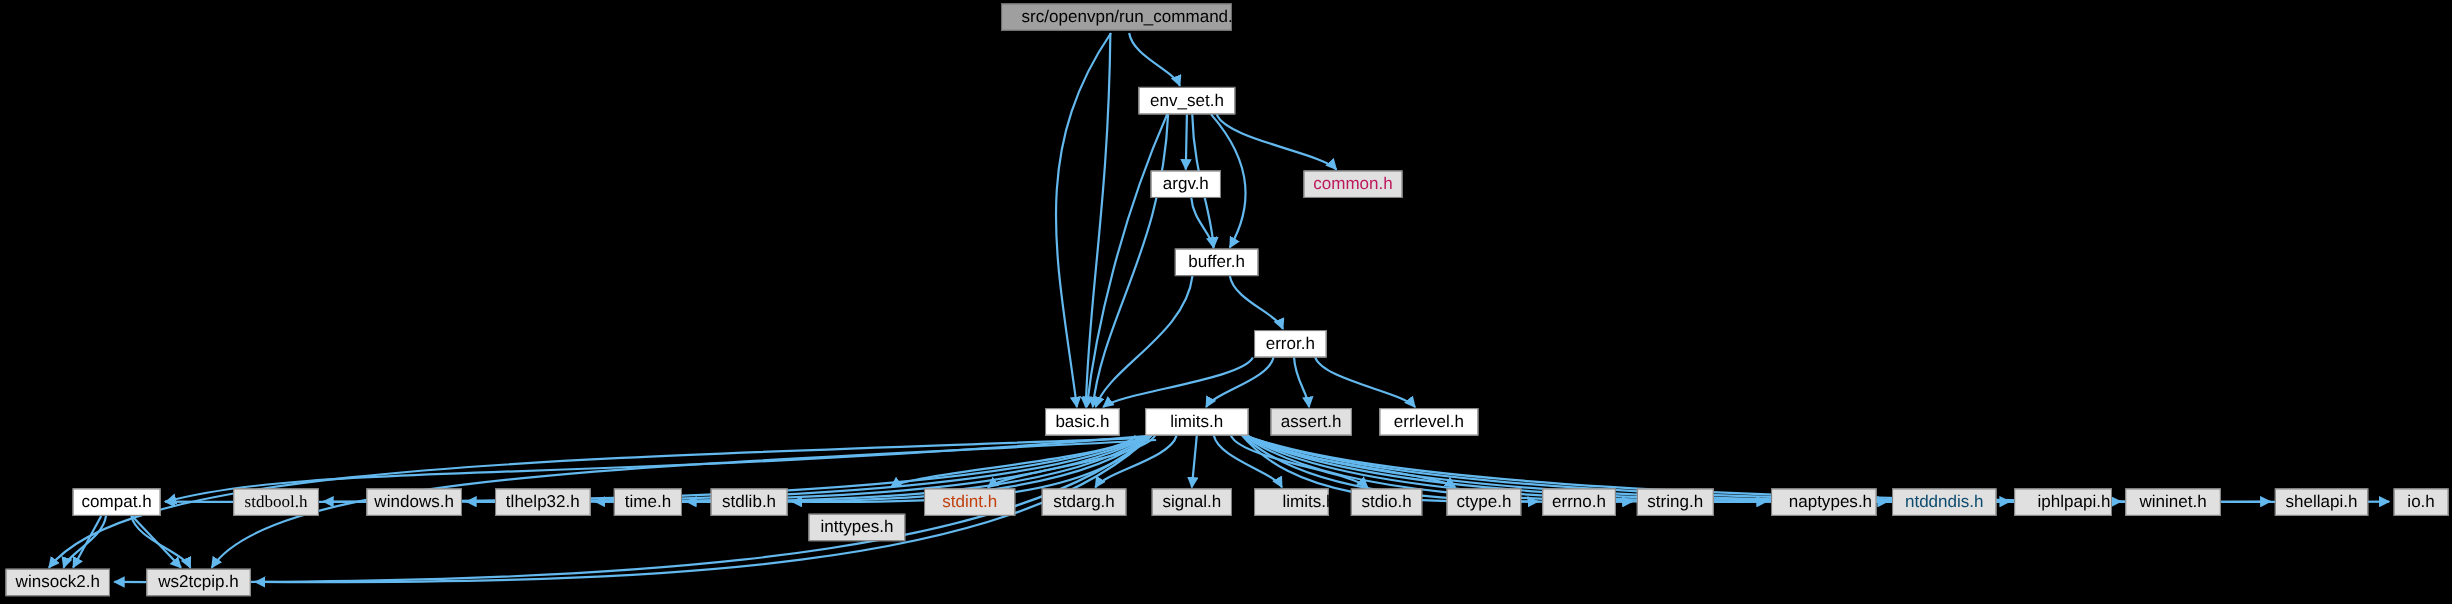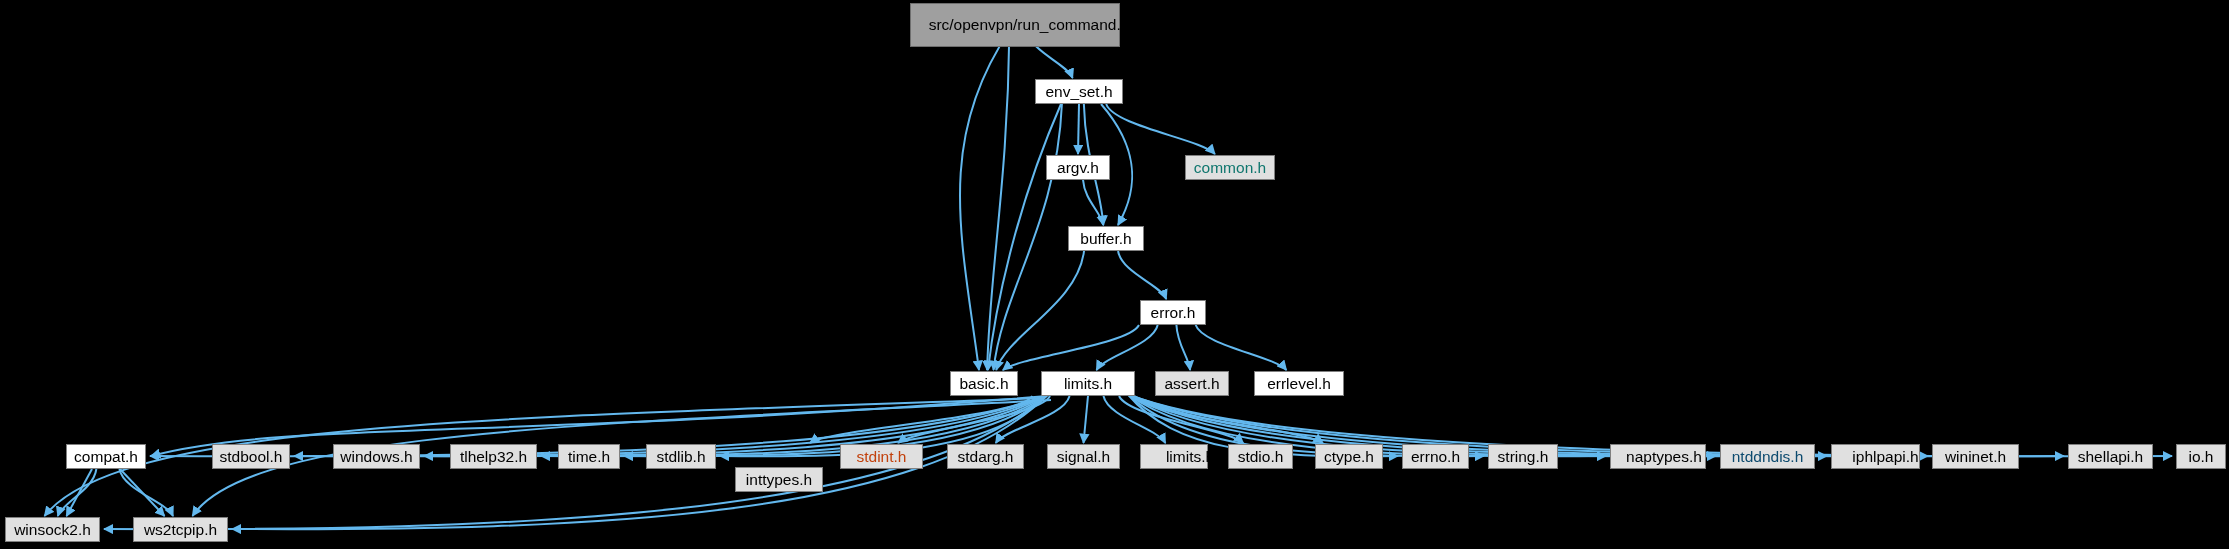--- a/index.html
+++ b/index.html
@@ -81,30 +81,30 @@
         <path d="M 1061 104 C 1019 200, 996 300, 988 370" fill="none" stroke="#63b8ee" stroke-width="2" marker-end="url(#arrow)"></path>
         <path d="M 1101 104 C 1141 150, 1138 190, 1118 225" fill="none" stroke="#63b8ee" stroke-width="2" marker-end="url(#arrow)"></path>
         <path d="M 1047 396 C 521 440, 286 420, 151 456" fill="none" stroke="#63b8ee" stroke-width="2" marker-end="url(#arrow)"></path>
         <path d="M 1043 398 C 520 418, 120 420, 44.5 516" fill="none" stroke="#63b8ee" stroke-width="2" marker-end="url(#arrow)"></path>
         <path d="M 1051 400 C 600 424, 250 430, 192.5 516" fill="none" stroke="#63b8ee" stroke-width="2" marker-end="url(#arrow)"></path>
         <path d="M 92 469 L 66.5 516" fill="none" stroke="#63b8ee" stroke-width="2" marker-end="url(#arrow)"></path>
         <path d="M 120 469 L 164.5 516" fill="none" stroke="#63b8ee" stroke-width="2" marker-end="url(#arrow)"></path>
       </g>
   </svg>
   <div id="nodes-layer">
-      <div class="node root" style="left: 910px; top: 3px; width: 210px; height: 44px; background: rgb(159, 159, 159); color: rgb(0, 0, 0); padding-left: 28px;">
+      <div class="node root" style="left: 910px; top: 3px; width: 210px; height: 25px; background: rgb(159, 159, 159); color: rgb(0, 0, 0); padding-left: 28px;">
         <span>src/openvpn/run_command.h</span>
       </div>
       <div class="node white" style="left: 1035px; top: 79px; width: 88px; height: 25px; background: rgb(255, 255, 255); color: rgb(0, 0, 0);">
         <span>env_set.h</span>
       </div>
       <div class="node white" style="left: 1046px; top: 155px; width: 64px; height: 25px; background: rgb(255, 255, 255); color: rgb(0, 0, 0);">
         <span>argv.h</span>
       </div>
-      <div class="node gray" style="left: 1185px; top: 155px; width: 90px; height: 25px; background: rgb(224, 224, 224); color: #0f766e; text-align: right;">
+      <div class="node gray" style="left: 1185px; top: 155px; width: 90px; height: 25px; background: rgb(224, 224, 224); color: #be185d; text-align: right;">
         <span>common.h</span>
       </div>
       <div class="node white" style="left: 1068px; top: 226px; width: 76px; height: 25px; background: rgb(255, 255, 255); color: rgb(0, 0, 0);">
         <span>buffer.h</span>
       </div>
       <div class="node white" style="left: 1140px; top: 300px; width: 66px; height: 25px; background: rgb(255, 255, 255); color: rgb(0, 0, 0);">
         <span>error.h</span>
       </div>
       <div class="node white" style="left: 950px; top: 371px; width: 68px; height: 25px; background: rgb(255, 255, 255); color: rgb(0, 0, 0);">
         <span>basic.h</span>
@@ -114,21 +114,21 @@
       </div>
       <div class="node gray" style="left: 1155px; top: 371px; width: 74px; height: 25px; background: rgb(224, 224, 224); color: rgb(0, 0, 0);">
         <span>assert.h</span>
       </div>
       <div class="node white" style="left: 1254px; top: 371px; width: 90px; height: 25px; background: rgb(255, 255, 255); color: rgb(0, 0, 0);">
         <span>errlevel.h</span>
       </div>
       <div class="node white" style="left: 66px; top: 444px; width: 80px; height: 25px; background: rgb(255, 255, 255); color: rgb(0, 0, 0);">
         <span>compat.h</span>
       </div>
-      <div class="node gray" style="left: 212px; top: 444px; width: 78px; height: 25px; background: rgb(224, 224, 224); color: rgb(0, 0, 0);">
+      <div class="node gray" style="left: 212px; top: 444px; width: 78px; height: 25px; background: rgb(224, 224, 224); color: rgb(0, 0, 0); font-family: Liberation Serif, serif;">
         <span>stdbool.h</span>
       </div>
       <div class="node gray" style="left: 333px; top: 444px; width: 87px; height: 25px; background: rgb(224, 224, 224); color: rgb(0, 0, 0);">
         <span>windows.h</span>
       </div>
       <div class="node gray" style="left: 450px; top: 444px; width: 87px; height: 25px; background: rgb(224, 224, 224); color: rgb(0, 0, 0);">
         <span>tlhelp32.h</span>
       </div>
       <div class="node gray" style="left: 558px; top: 444px; width: 62px; height: 25px; background: rgb(224, 224, 224); color: rgb(0, 0, 0);">
         <span>time.h</span>

